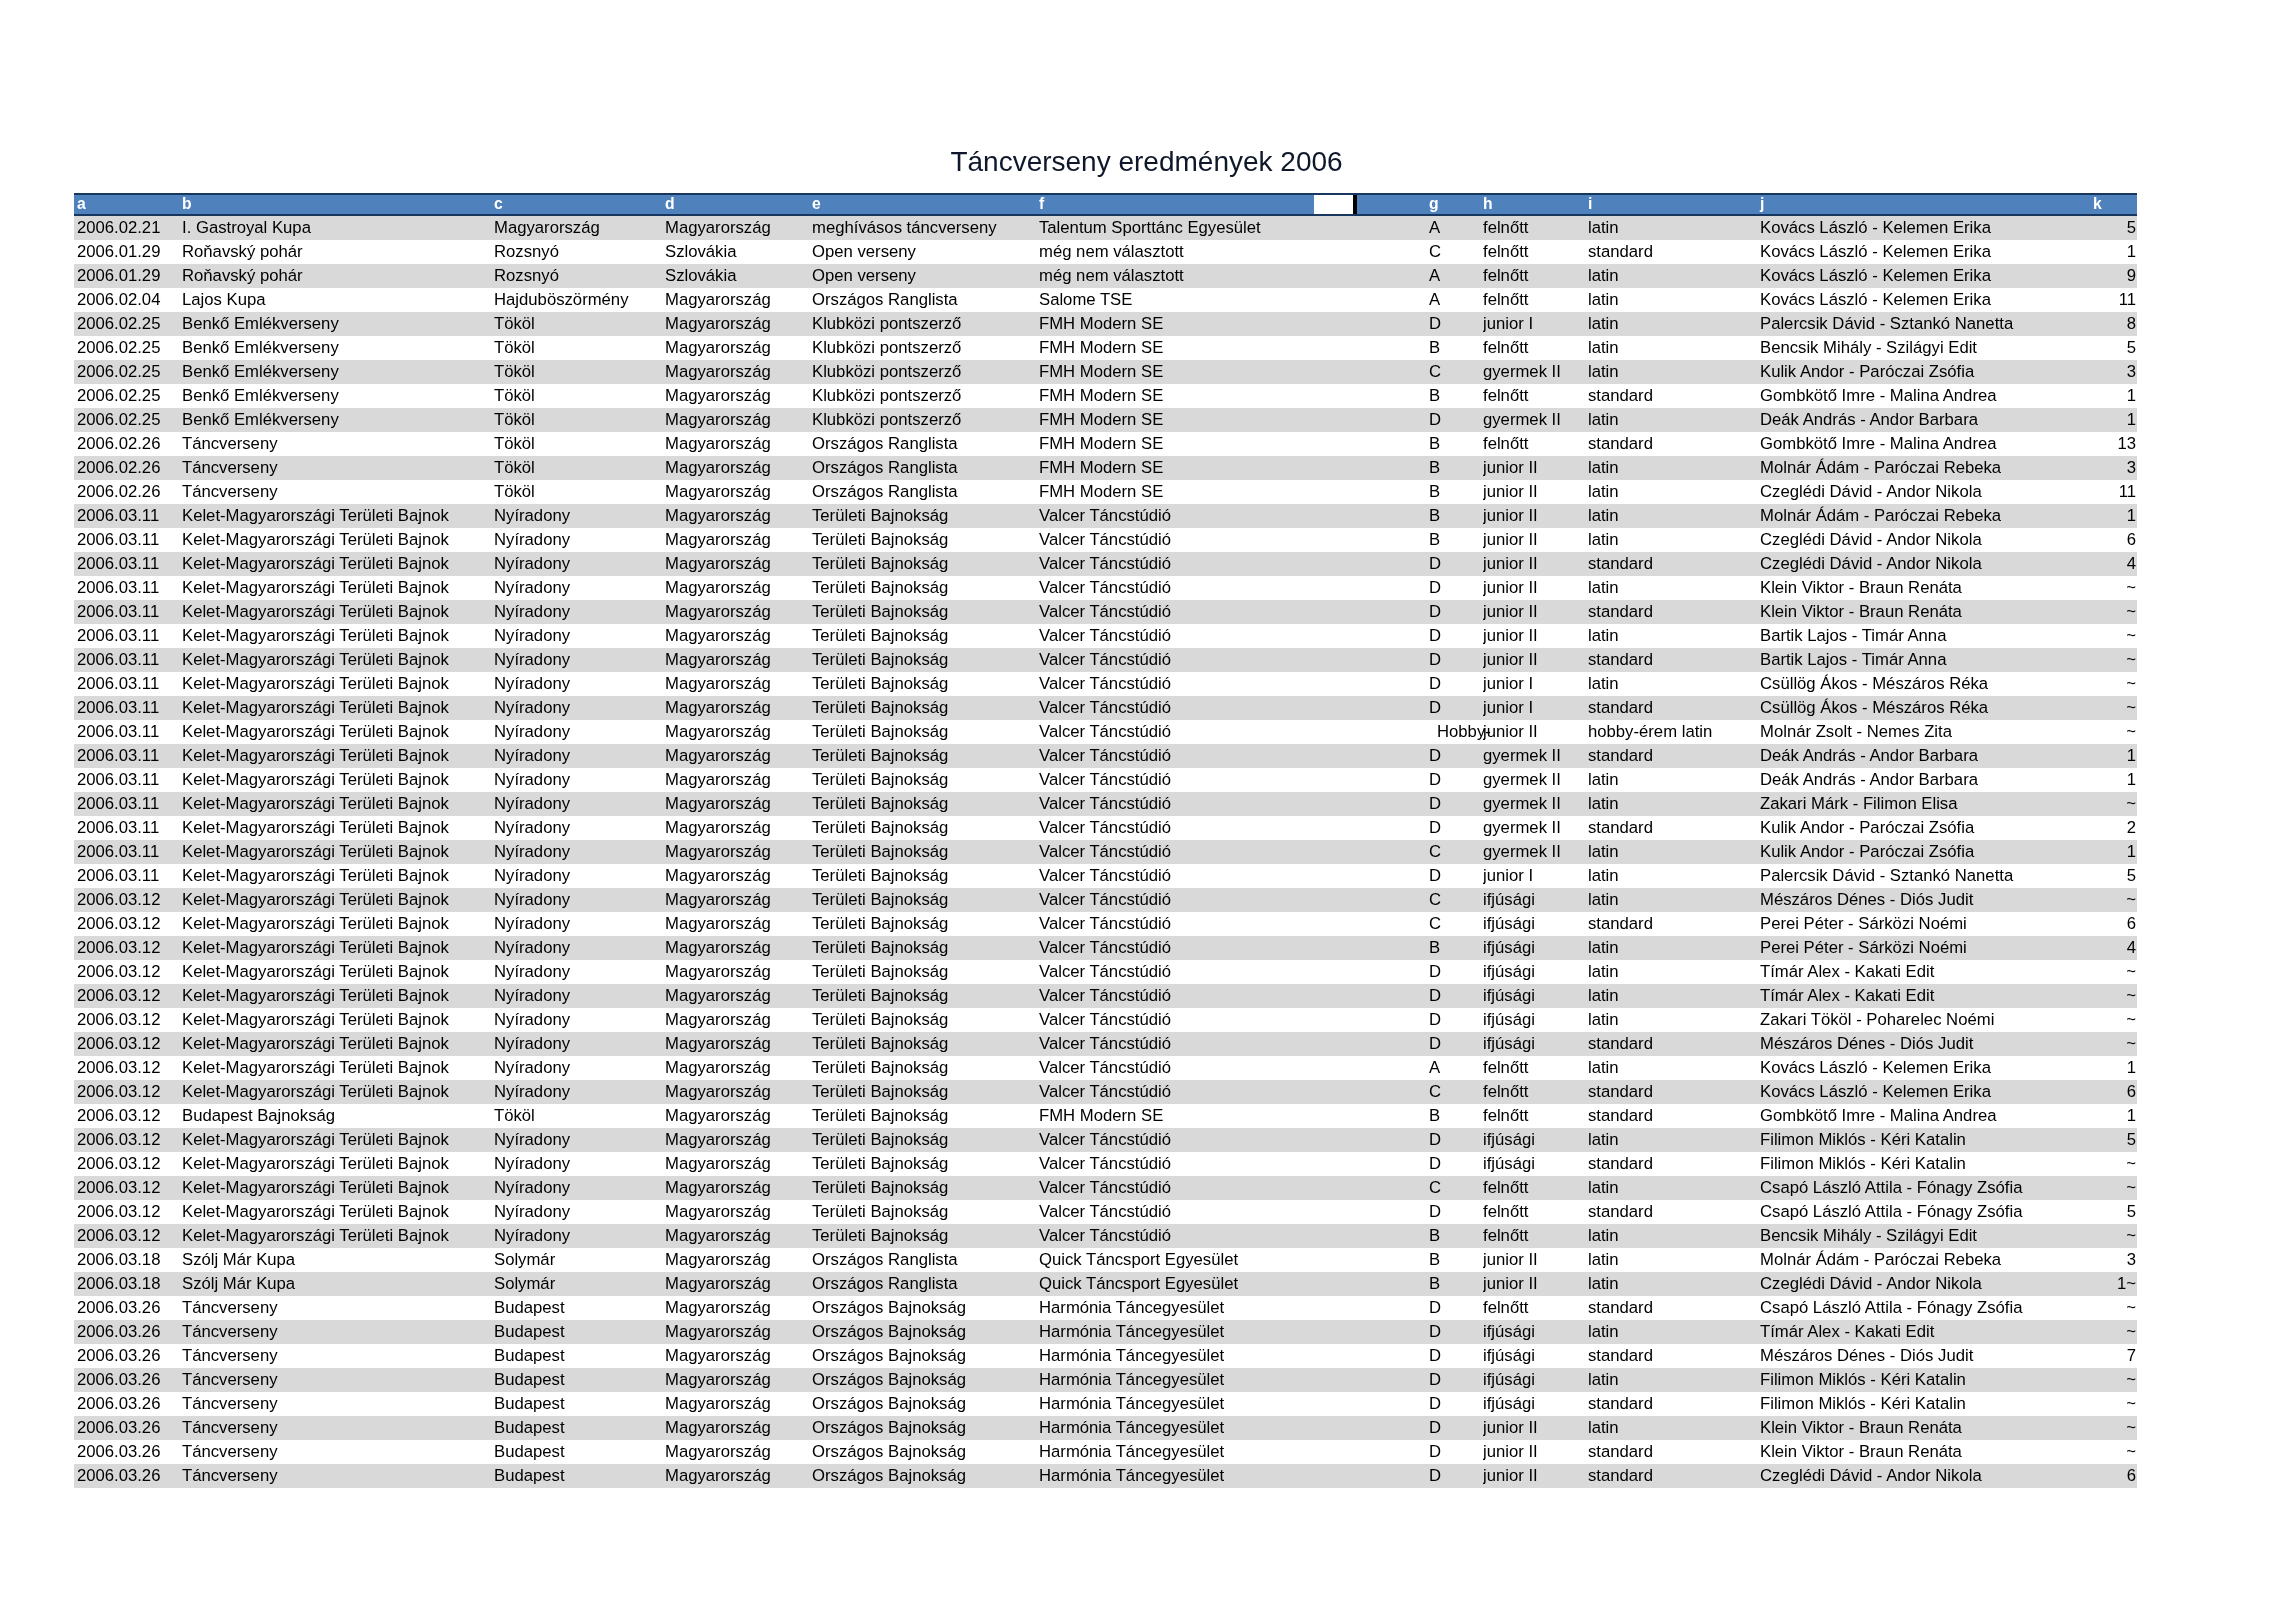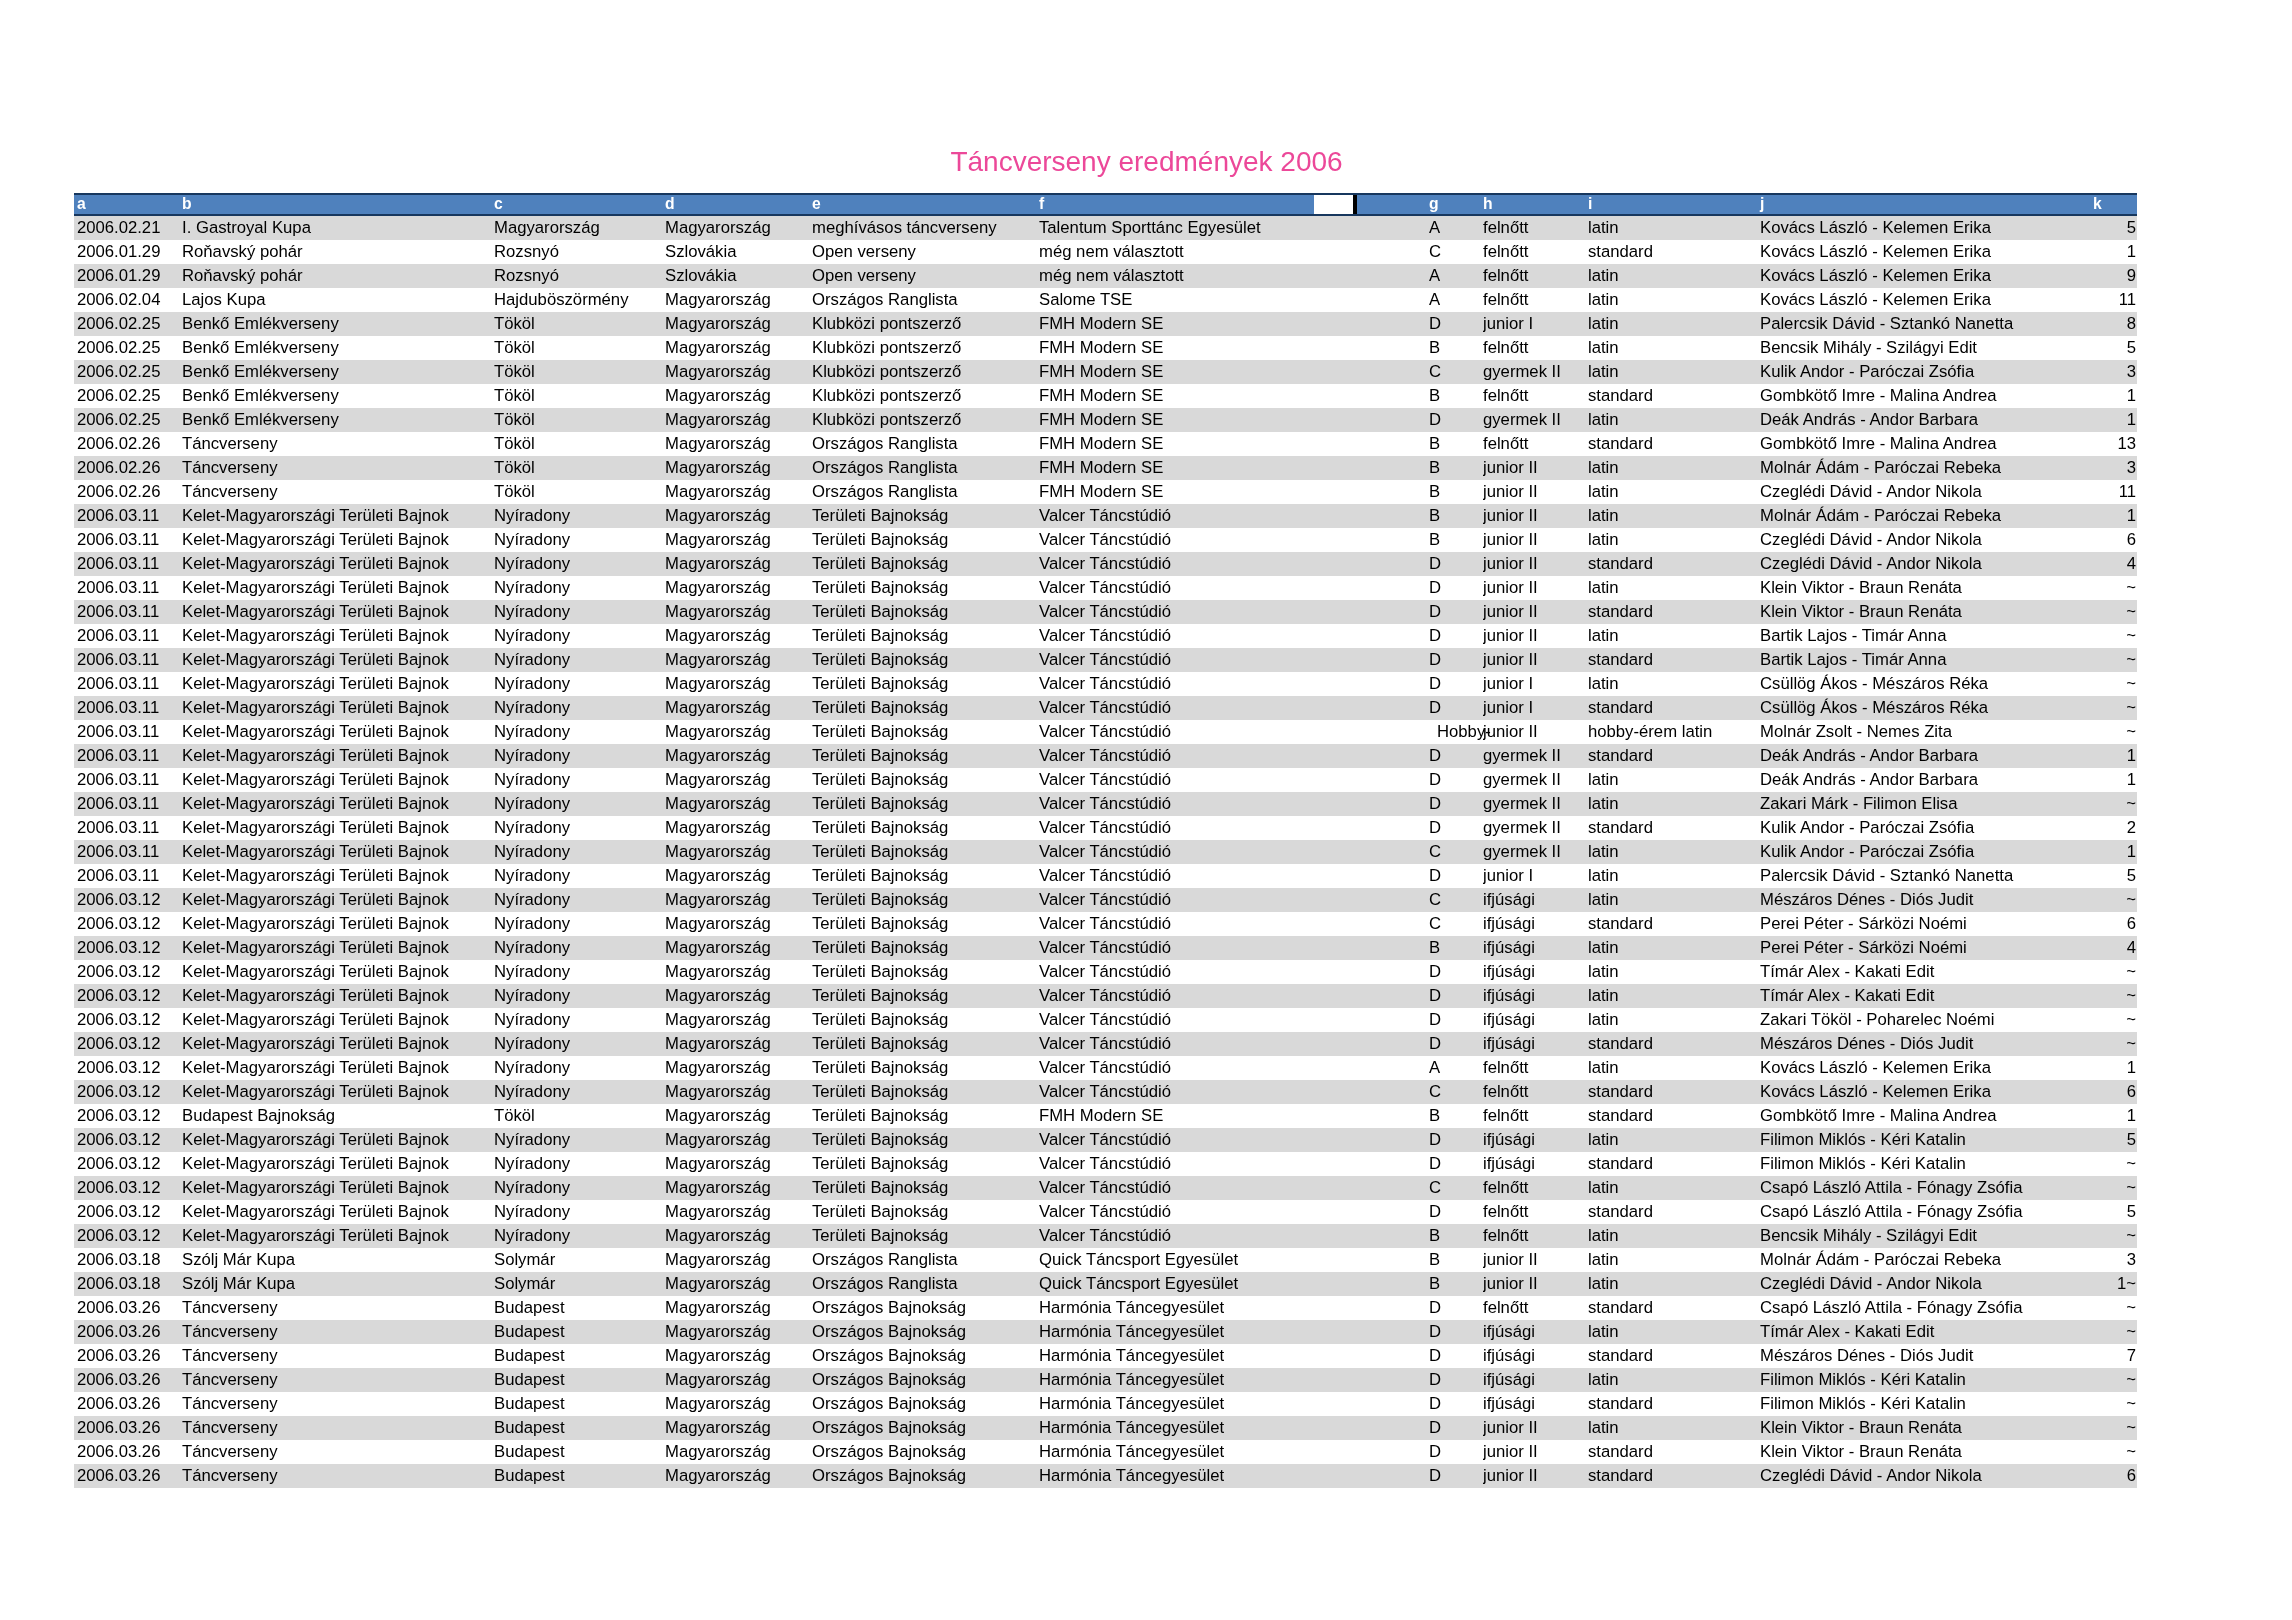--- a/index.html
+++ b/index.html
@@ -1,19 +1,19 @@
 <!DOCTYPE html>
 <html><head>
 <meta charset="utf-8">
 <style>
   html,body{margin:0;padding:0;background:#fff;}
   .page{position:relative;width:2293px;height:1620px;background:#ffffff;overflow:hidden;
         font-family:"Liberation Sans","DejaVu Sans",sans-serif;color:#000;}
   .title{position:absolute;top:146px;left:0;width:100%;text-align:center;
-         font-size:28px;color:#ec4899;}
+         font-size:28px;color:#0f172a;}
   .table{position:absolute;left:74px;top:193px;width:2063px;}
   .thead{position:relative;height:18.6px;background:#4f81bd;
          border-top:2.9px solid #17375e;border-bottom:2.9px solid #17375e;}
   .hletter{position:absolute;top:0;height:18.6px;line-height:18.6px;color:#ffffff;
            font-weight:bold;font-size:15.7px;white-space:nowrap;}
   .hgap{position:absolute;top:0;height:18.6px;background:#ffffff;}
   .hedge{position:absolute;top:0;height:18.6px;background:#000000;}
   .tbody{position:relative;}
   .trow{position:relative;height:24px;background:#ffffff;}
   .trow.odd{background:#d9d9d9;}

